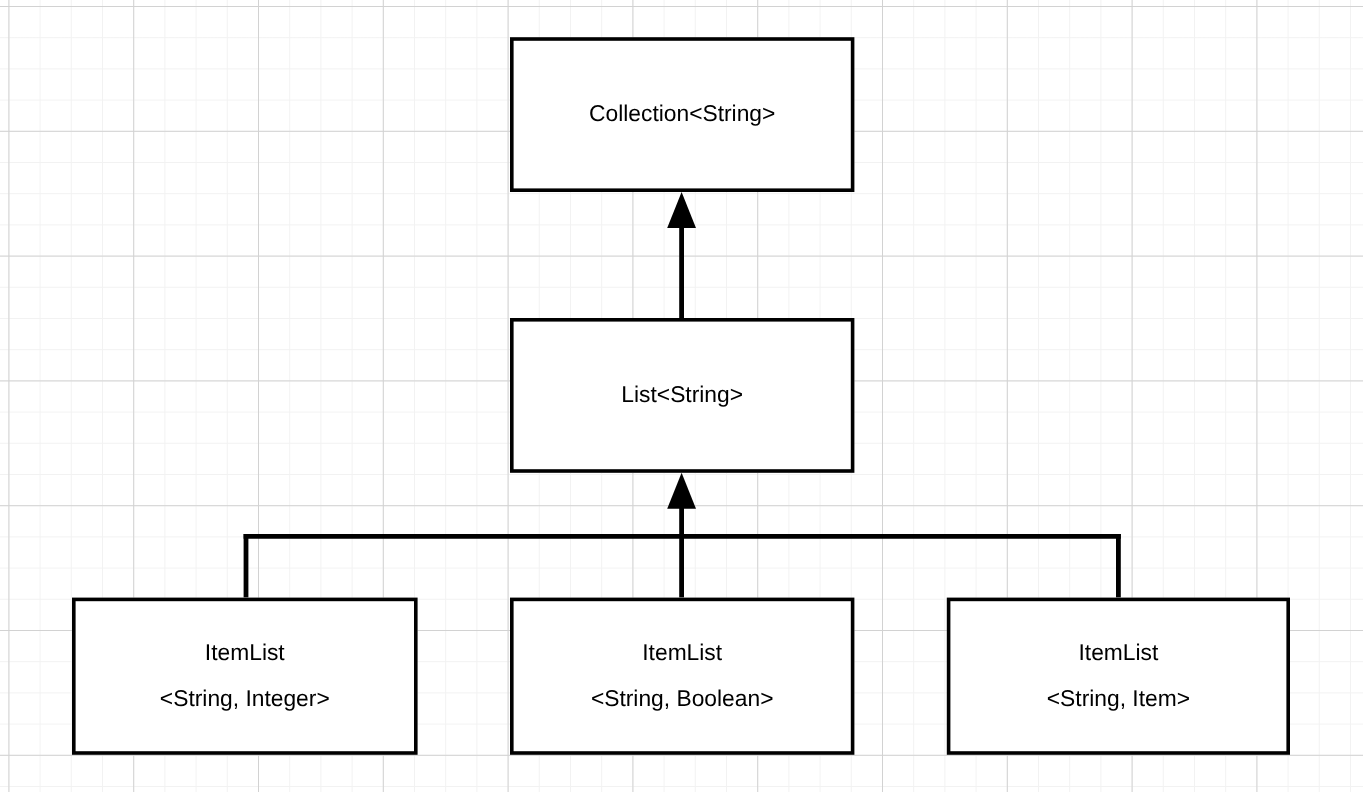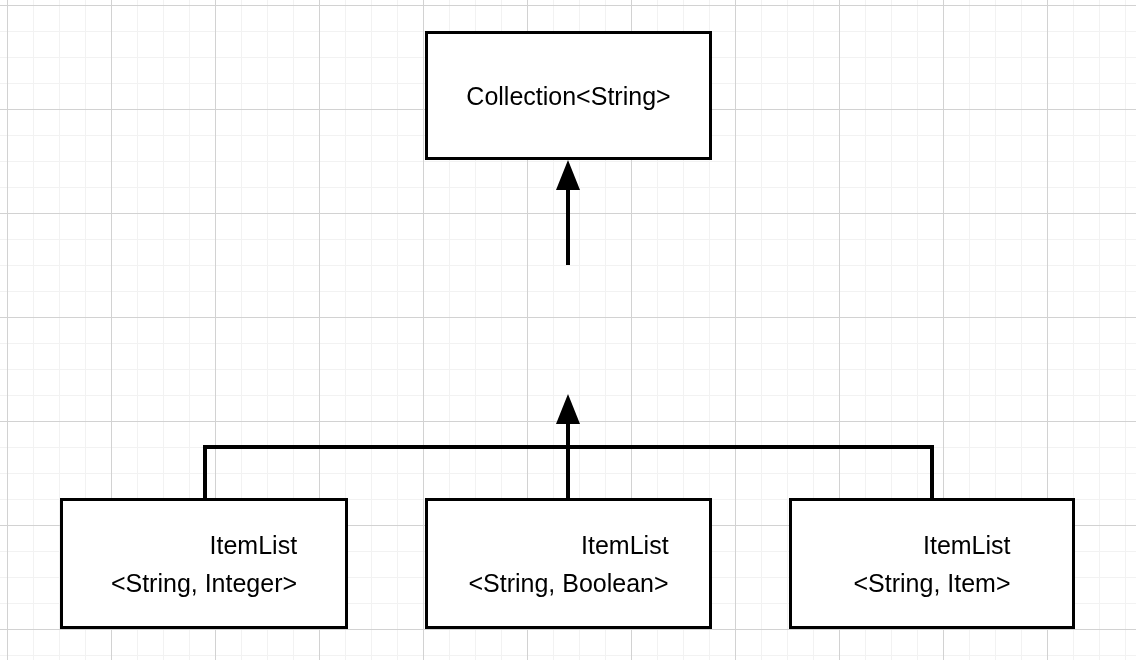--- a/index.html
+++ b/index.html
@@ -62,26 +62,25 @@
     background: #ffffff;
     border: 3px solid #000000;
     display: flex;
     align-items: center;
     justify-content: center;
     text-align: center;
     z-index: 3;
   }
   .node .label {
     color: #000000;
-    font-size: 25px;
+    font-size: 19px;
     line-height: 38px;
     font-weight: 400;
     letter-spacing: 0px;
     white-space: pre-line;
-    text-align: right;
   }
 
   #node-collection { left: 425px; top: 31px;  width: 287px; height: 129px; }
   #node-list       { left: 425px; top: 265px; width: 287px; height: 129px; }
   #node-itemlist-integer { left: 60px;  top: 498px; width: 288px; height: 131px; }
   #node-itemlist-boolean { left: 425px; top: 498px; width: 287px; height: 131px; }
   #node-itemlist-item    { left: 789px; top: 498px; width: 286px; height: 131px; }
 </style>
 </head>
 <body>
@@ -109,20 +108,23 @@
 
       <line x1="568" y1="447" x2="568" y2="423" stroke="#000000" stroke-width="4"></line>
       <polygon points="568,394 556,424 580,424" fill="#000000"></polygon>
     </g>
   </svg>
 
   <div class="node" id="node-collection">
     <span class="label">Collection&lt;String&gt;</span>
   </div>
 
+  <div class="node" id="node-list">
+    <span class="label">List&lt;String&gt;</span>
+  </div>
 
   <div class="node" id="node-itemlist-integer">
     <span class="label">ItemList
 &lt;String, Integer&gt;</span>
   </div>
 
   <div class="node" id="node-itemlist-boolean">
     <span class="label">ItemList
 &lt;String, Boolean&gt;</span>
   </div>

